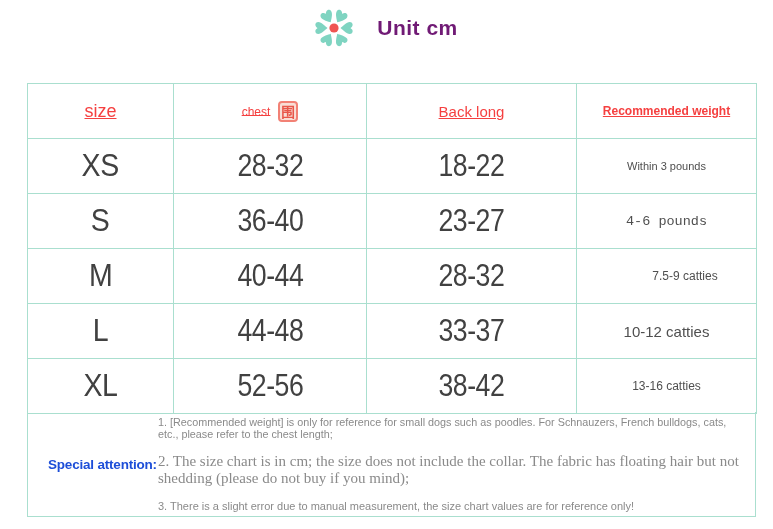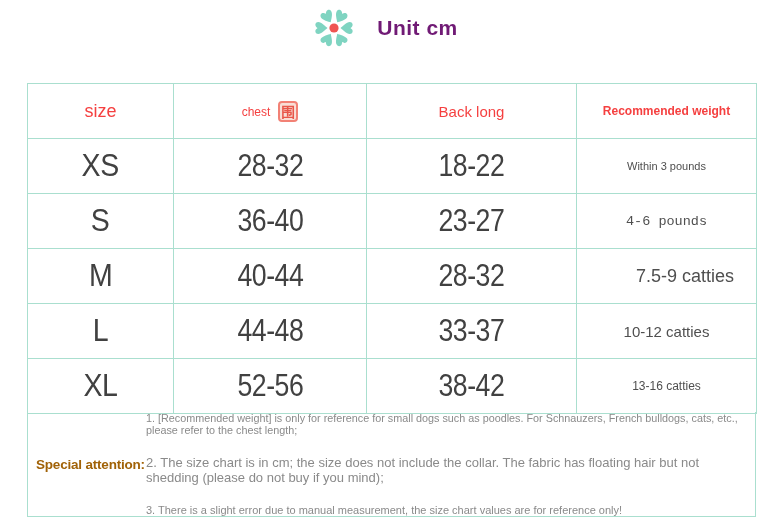--- a/index.html
+++ b/index.html
@@ -24,21 +24,21 @@
   }
   .size-table th, .size-table td {
     border: 1px solid #aadfcf; text-align: center; vertical-align: middle;
     height: 55px; background: #ffffff; padding: 0;
   }
   .col-size { width: 146px; }
   .col-chest { width: 193px; }
   .col-back { width: 210px; }
   .col-weight { width: 180px; }
 
-  .size-table th { color: #f54040; font-weight: 400; }
+  .size-table th { color: #f54040; font-weight: 400; text-decoration: underline; }
   th.h-size { font-size: 18px; }
   th.h-chest { font-size: 12px; }
   th.h-back { font-size: 15px; }
   th.h-weight { font-size: 12px; font-weight: 600; }
 
   .stamp {
     display: inline-block; vertical-align: middle; margin-left: 8px;
     width: 20px; height: 21px; line-height: 18px;
     border: 2px solid #f28175; border-radius: 4px;
     background: #f9ded6; color: #e8574a; font-size: 14px; font-weight: 700;
@@ -47,43 +47,43 @@
   .h-chest .label-inline { vertical-align: middle; }
 
   .squeeze {
     display: inline-block; transform: scaleX(0.86);
     font-size: 31px; color: #414141; letter-spacing: -0.5px; font-weight: 400;
   }
   td.c-size .squeeze { transform: scaleX(0.92); }
   td.c-weight { color: #4f4f4f; }
   tbody tr:nth-child(1) td.c-weight { font-size: 11px; margin-left: 18px; }
   tbody tr:nth-child(2) td.c-weight { font-size: 13.5px; font-family: Liberation Mono, monospace; }
-  tbody tr:nth-child(3) td.c-weight { font-size: 18px; padding-left: 37px; }
+  tbody tr:nth-child(3) td.c-weight { font-size: 12px; padding-left: 37px; }
   tbody tr:nth-child(4) td.c-weight { font-size: 15px; }
   tbody tr:nth-child(5) td.c-weight { font-size: 12px; }
 
   
   .notes-box {
     position: absolute; left: 27px; top: 412px; width: 729px; height: 105px;
     border: 1px solid #aadfcf; border-top: none;
     display: flex; align-items: stretch;
   }
   .notes-label {
     width: 118px; flex: 0 0 118px;
     display: flex; align-items: center; justify-content: flex-start;
     padding-left: 8px;
-    color: #a16207; font-size: 13.5px; font-weight: 600; letter-spacing: -0.2px;
+    color: #1d4ed8; font-size: 13.5px; font-weight: 600; letter-spacing: -0.2px; margin-left: 12px;
   }
   .notes-list {
     flex: 1; display: flex; flex-direction: column; justify-content: center;
-    gap: 19px; padding-right: 10px; padding-left: 0;
+    gap: 13px; padding-right: 10px; padding-left: 0;
   }
   .notes-list p { color: #8a8a8a; }
   .notes-list p:nth-child(1) { font-size: 10.8px; }
-  .notes-list p:nth-child(2) { font-size: 13px; }
+  .notes-list p:nth-child(2) { font-size: 15px; font-family: Liberation Serif, serif; }
   .notes-list p:nth-child(3) { font-size: 11px; }
 </style>
 </head>
 <body>
 
 <div class="top-header">
   <svg class="flower" viewBox="0 0 38 40" aria-hidden="true">
     <g transform="translate(19,20)">
       <g fill="#7fd4c1">
         <g transform="rotate(30)">

